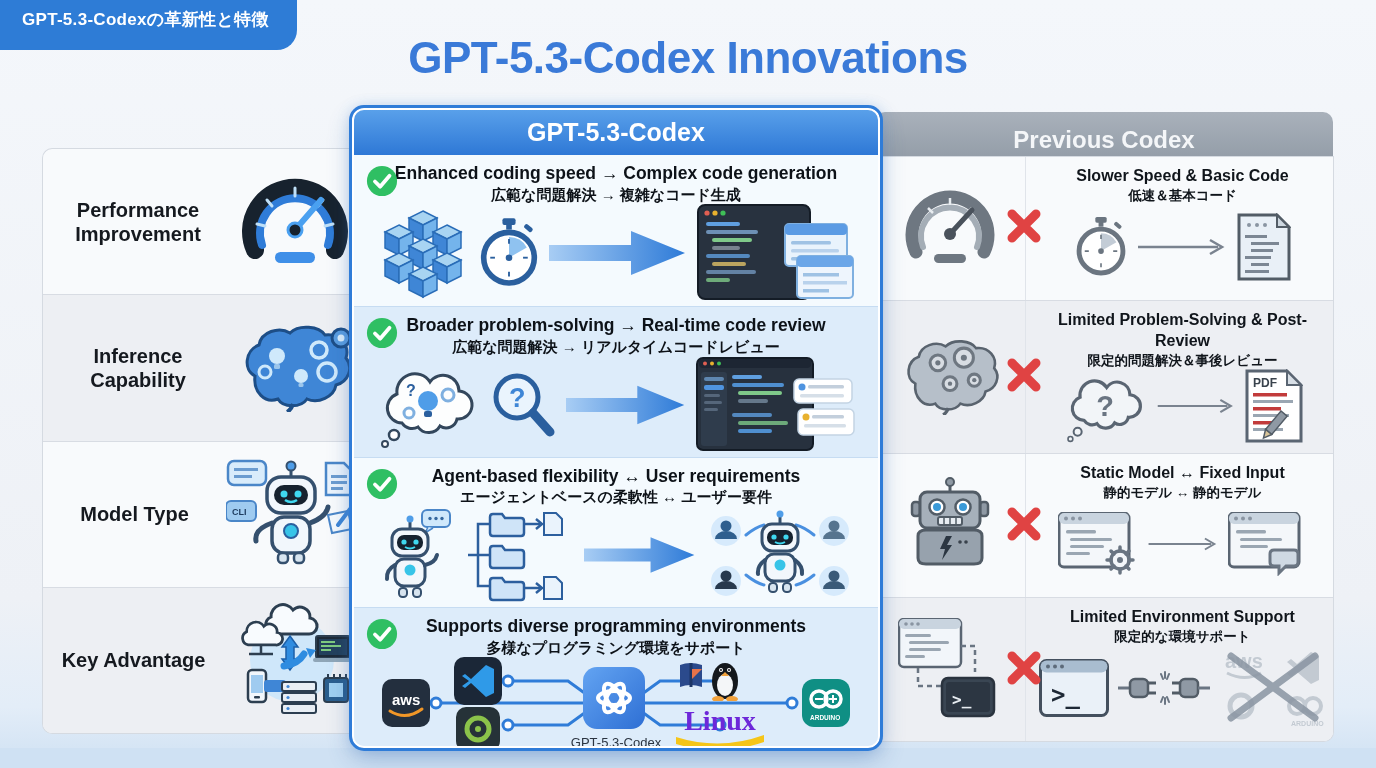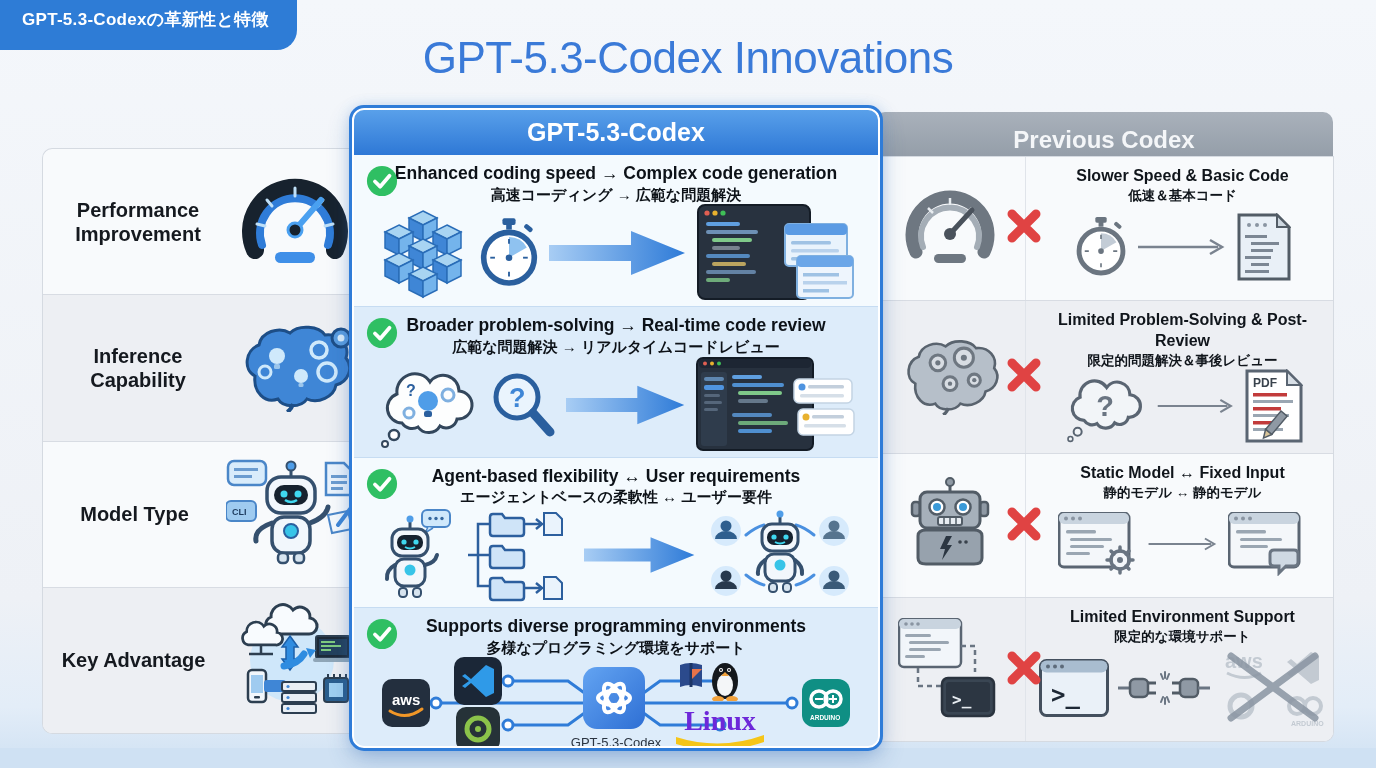--- a/index.html
+++ b/index.html
@@ -6,21 +6,21 @@
   body{font-family:"Liberation Sans","DejaVu Sans",sans-serif;}
   .stage{position:relative;width:1376px;height:768px;overflow:hidden;
     background:linear-gradient(180deg,#f4f7fb 0%,#eef1f6 78%,#e3edf8 92%,#cfe1f3 100%);}
   .stage::after{content:"";position:absolute;left:0;right:0;bottom:0;height:20px;background:#cfe1f3;}
 
   
   .badge{position:absolute;left:0;top:0;height:38px;padding:0 28px 12px 22px;background:#2e7cd6;
     color:#fff;font-size:17px;font-weight:bold;display:flex;align-items:center;
     border-bottom-right-radius:20px;letter-spacing:.3px;z-index:6;}
   .title{position:absolute;top:33px;left:0;width:100%;text-align:center;font-size:44px;
-    font-weight:normal;color:#3a7ad8;letter-spacing:-.5px;}
+    font-weight:bold;color:#3a7ad8;letter-spacing:-.5px;}
 
   
   .tleft{position:absolute;left:42px;top:148px;width:313px;height:584px;display:flex;flex-direction:column;
     border:1px solid #d5dae1;border-right:none;border-radius:10px 0 0 10px;overflow:hidden;background:#f8fafc;}
   .lrow{flex:1;display:flex;align-items:center;}
   .lrow:nth-child(even){background:#edeff3;}
   .lrow + .lrow{border-top:1px solid #d8dce3;}
   .llabel{width:190px;font-size:20px;font-weight:bold;color:#15191f;text-align:center;line-height:1.2;padding:0 14px;box-sizing:border-box;}
   .licon{flex:1;display:flex;justify-content:center;}
 
@@ -548,21 +548,21 @@
 
     <div class="crow">
       <span class="check">
         <svg width="32" height="32" viewBox="0 0 34 34">
             <circle cx="17" cy="17" r="16" fill="#2fbf63"></circle>
             <path d="M9.5 17.5 L15 23 L25 11.5" stroke="#fff" stroke-width="4" fill="none" stroke-linecap="round" stroke-linejoin="round"></path>
           </svg>
       </span>
       <div class="mtext">
         <div class="men">Enhanced coding speed → Complex code generation</div>
-        <div class="mjp">高速コーディング → 広範な問題解決</div>
+        <div class="mjp">広範な問題解決 → 複雑なコード生成</div>
       </div>
       <div class="ill">
         <span>
           <svg width="92" height="92" viewBox="0 0 92 92">
             <g>
               <g transform="translate(46,16)">
                   <polygon points="0,-12 14,-5 0,2 -14,-5" fill="#a8d4f2" stroke="#2a6db8" stroke-width="1.5"></polygon>
                   <polygon points="-14,-5 0,2 0,18 -14,11" fill="#3f86d6" stroke="#2a6db8" stroke-width="1.5"></polygon>
                   <polygon points="14,-5 0,2 0,18 14,11" fill="#74b4ec" stroke="#2a6db8" stroke-width="1.5"></polygon>
                 </g>

